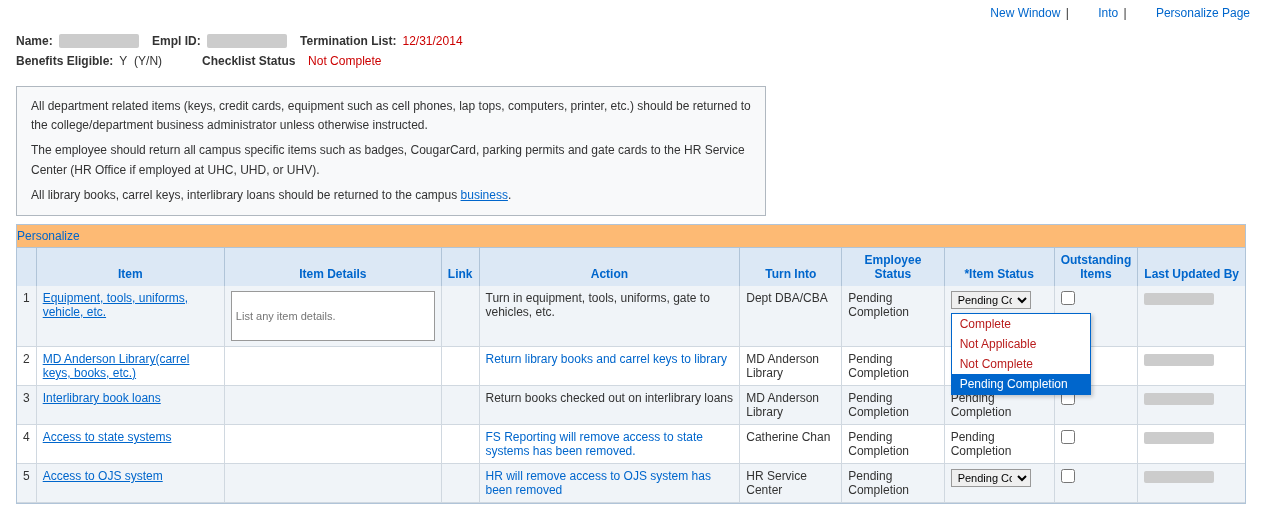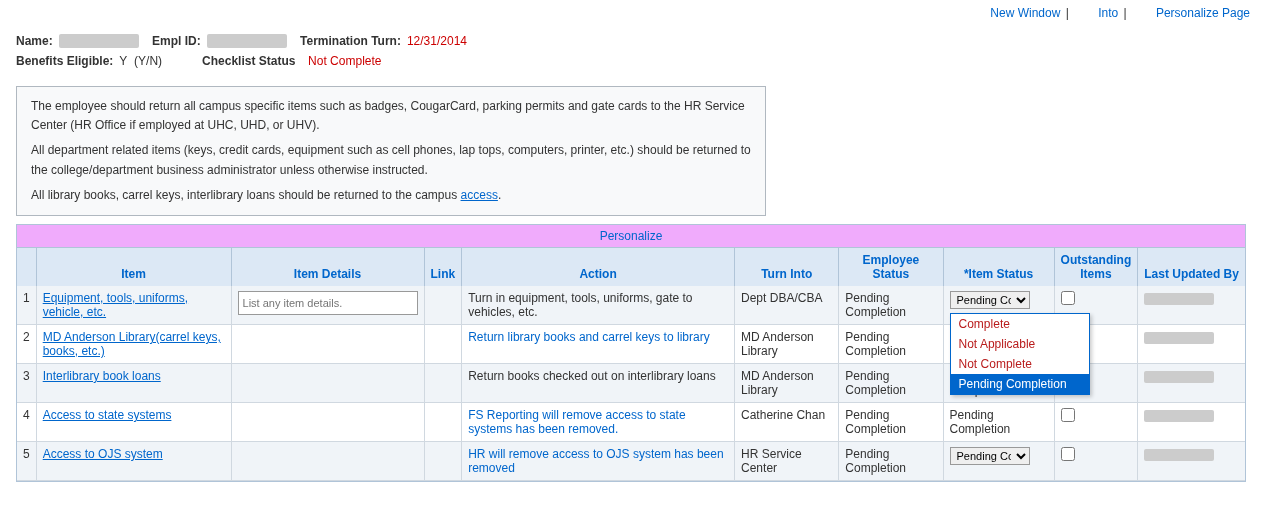--- a/index.html
+++ b/index.html
@@ -59,23 +59,23 @@
     }
     .info-box p { margin-bottom: 6px; }
     .info-box p:last-child { margin-bottom: 0; }
     .info-box a { color: #0066cc; text-decoration: underline; }
 
     .table-section {
       margin: 8px 16px 0 16px;
       border: 1px solid #b0c4d8;
     }
     .table-personalize {
-      text-align: center;
+      text-align: left;
       padding: 4px 0;
-      background: #f0abfc;
+      background: #fdba74;
       border-bottom: 1px solid #b0c4d8;
     }
     .table-personalize a { color: #0066cc; text-decoration: none; font-size: 12px; }
 
     table {
       width: 100%;
       border-collapse: collapse;
       font-size: 12px;
     }
     thead tr {
@@ -108,22 +108,22 @@
       color: #333;
       font-weight: normal;
       width: 18px;
     }
 
     .item-link { color: #0066cc; text-decoration: underline; cursor: pointer; }
     .action-link { color: #0066cc; cursor: pointer; }
 
     .item-details-input {
       border: 1px solid #999;
-      padding: 5px 4px;
-      width: 180px;
+      padding: 18px 4px;
+      width: 204px;
       font-size: 11px;
     }
 
     .status-select {
       border: 1px solid #999;
       padding: 1px 2px;
       font-size: 11px;
       width: 80px;
     }
 
@@ -178,40 +178,40 @@
 </div>
 
 <div class="header-section">
   <div class="header-row">
     <span class="field-label">Name:</span>
     <span class="field-value blurred">&nbsp;&nbsp;&nbsp;&nbsp;&nbsp;&nbsp;&nbsp;&nbsp;&nbsp;&nbsp;&nbsp;&nbsp;</span>
     &nbsp;&nbsp;&nbsp;&nbsp;
     <span class="field-label">Empl ID:</span>
     <span class="field-value blurred">&nbsp;&nbsp;&nbsp;&nbsp;&nbsp;&nbsp;&nbsp;</span>
     &nbsp;&nbsp;&nbsp;&nbsp;
-    <span class="field-label">Termination Turn:</span>
+    <span class="field-label">Termination List:</span>
     <span class="field-value date">12/31/2014</span>
   </div>
   <div class="header-row">
     <span class="field-label">Benefits Eligible:</span>
     <span class="field-value">Y</span>
     &nbsp;&nbsp;
     <span>(Y/N)</span>
     &nbsp;&nbsp;&nbsp;&nbsp;&nbsp;&nbsp;&nbsp;&nbsp;&nbsp;&nbsp;&nbsp;&nbsp;
     <span class="field-label">Checklist Status</span>
     &nbsp;&nbsp;
     <span class="field-value status-incomplete">Not Complete</span>
   </div>
 </div>
 
 <div class="info-box">
+  <p>All department related items (keys, credit cards, equipment such as cell phones, lap tops, computers, printer, etc.) should be returned to the college/department business administrator unless otherwise instructed.</p>
   <p>The employee should return all campus specific items such as badges, CougarCard, parking permits and gate cards to the HR Service Center (HR Office if employed at UHC, UHD, or UHV).</p>
-  <p>All department related items (keys, credit cards, equipment such as cell phones, lap tops, computers, printer, etc.) should be returned to the college/department business administrator unless otherwise instructed.</p>
   <p>
-    <span>All library books, carrel keys, interlibrary loans should be returned to the campus </span><a>access</a><span>.</span>
+    <span>All library books, carrel keys, interlibrary loans should be returned to the campus </span><a>business</a><span>.</span>
   </p>
 </div>
 
 <div class="table-section">
   <div class="table-personalize">
     <a>Personalize</a>
   </div>
   <table>
     <thead>
       <tr>

